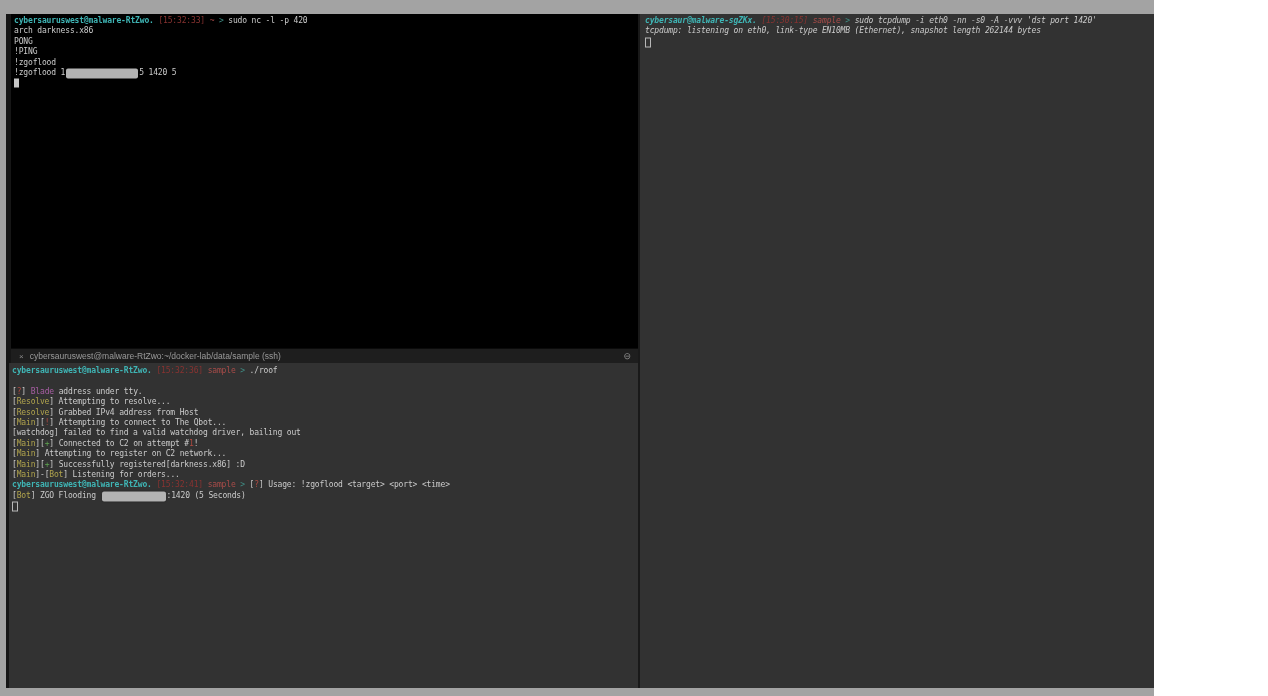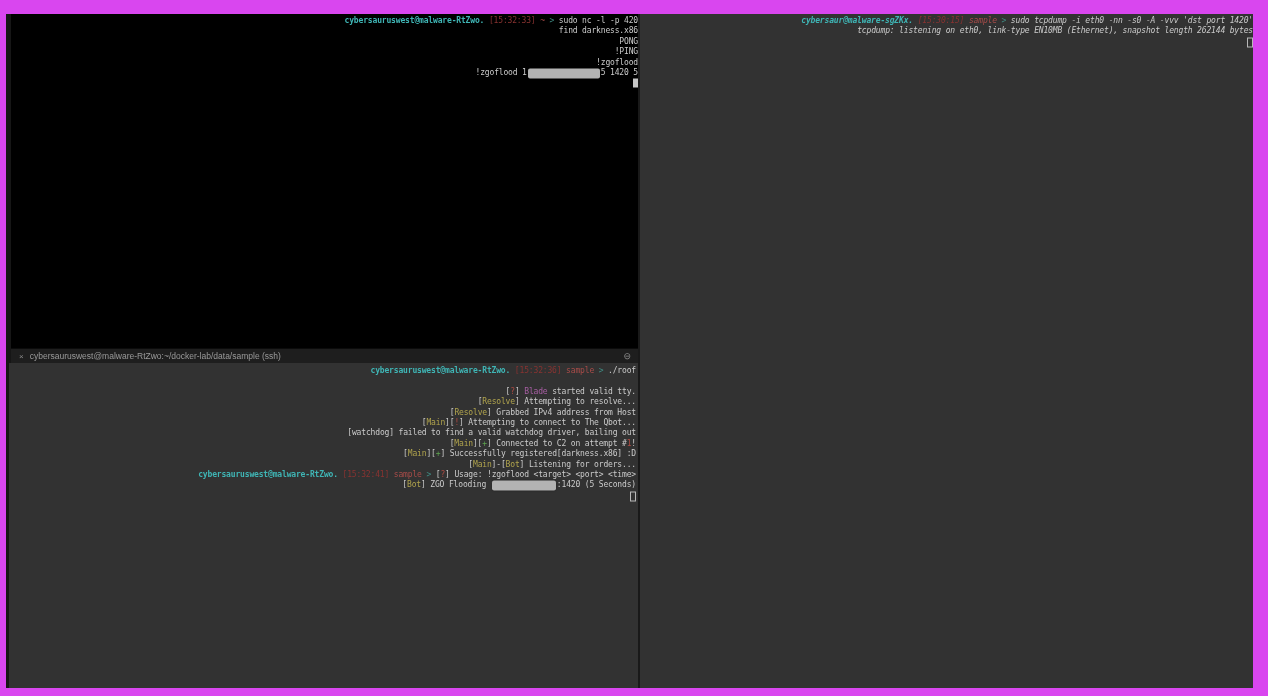--- a/index.html
+++ b/index.html
@@ -1,17 +1,17 @@
 <!DOCTYPE html>
 <html><head>
 <meta charset="utf-8">
 <style>
   html,body{margin:0;padding:0;background:#ffffff;}
-  #screen{position:relative;width:1268px;height:696px;background:#d946ef;overflow:hidden;
-          font-family:"DejaVu Sans Mono",monospace;text-align:right;}
+  #screen{position:relative;width:1154px;height:696px;background:#a3a3a3;overflow:hidden;
+          font-family:"DejaVu Sans Mono",monospace;}
   #window{position:absolute;left:6px;top:14px;width:1247px;height:674px;background:#323232;}
   #left-strip{position:absolute;left:0;top:0;width:5px;height:674px;background:#161616;}
   .pane{overflow:hidden;box-sizing:border-box;}
   #pane-nc{position:absolute;left:5px;top:0;width:627px;height:334px;background:#000000;
            padding:2px 0 0 3px;}
   #tab-bar{position:absolute;left:5px;top:334px;width:627px;height:15px;background:#1e1e1e;
            border-top:1px solid #0b0b0b;box-sizing:border-box;display:flex;align-items:center;
            font-family:"Liberation Sans",sans-serif;font-size:8.5px;color:#9a9a9a;}
   #tab-close{margin:0 6px 0 8px;font-size:8px;color:#8a8a8a;cursor:default;}
   #tab-title{white-space:nowrap;overflow:hidden;}
@@ -32,43 +32,44 @@
 </style>
 </head>
 <body>
 
 <div id="screen">
   <div id="window">
     <div id="left-strip"></div>
 
     <div id="pane-nc" class="pane">
         <div class="tline"><span class="bold" style="color: rgb(63, 181, 181);">cybersauruswest@malware-RtZwo.</span><span style="color: rgb(203, 203, 203);"> </span><span style="color: rgb(138, 51, 49);">[15:32:33]</span><span style="color: rgb(203, 203, 203);"> </span><span style="color: rgb(170, 76, 73);">~</span><span style="color: rgb(203, 203, 203);"> </span><span style="color: rgb(63, 141, 133);">&gt;</span><span style="color: rgb(203, 203, 203);"> sudo nc -l -p 420</span></div>
-        <div class="tline"><span style="color: rgb(203, 203, 203);">find darkness.x86</span></div>
+        <div class="tline"><span style="color: rgb(203, 203, 203);">arch darkness.x86</span></div>
         <div class="tline"><span style="color: rgb(203, 203, 203);">PONG</span></div>
         <div class="tline"><span style="color: rgb(203, 203, 203);">!PING</span></div>
         <div class="tline"><span style="color: rgb(203, 203, 203);">!zgoflood</span></div>
         <div class="tline"><span style="color: rgb(203, 203, 203);">!zgoflood 1</span><span class="redact" style="width: 72px; background: rgb(179, 179, 179);"></span><span style="color: rgb(203, 203, 203);">5 1420 5</span></div>
         <div class="tline"><span class="cursor solid"></span></div>
       </div>
 
     <div id="tab-bar">
       <span id="tab-close">×</span>
       <span id="tab-title">cybersauruswest@malware-RtZwo:~/docker-lab/data/sample (ssh)</span>
       <span id="tab-collapse">⊖</span>
     </div>
 
     <div id="pane-bot" class="pane">
         <div class="tline"><span class="bold" style="color: rgb(63, 181, 181);">cybersauruswest@malware-RtZwo.</span><span style="color: rgb(203, 203, 203);"> </span><span style="color: rgb(138, 51, 49);">[15:32:36]</span><span style="color: rgb(203, 203, 203);"> </span><span style="color: rgb(170, 76, 73);">sample</span><span style="color: rgb(203, 203, 203);"> </span><span style="color: rgb(63, 141, 133);">&gt;</span><span style="color: rgb(203, 203, 203);"> ./roof</span></div>
         <div class="tline"><span style="color: rgb(203, 203, 203);"> </span></div>
-        <div class="tline"><span style="color: rgb(203, 203, 203);">[</span><span style="color: rgb(175, 74, 65);">?</span><span style="color: rgb(203, 203, 203);">] </span><span style="color: rgb(167, 94, 163);">Blade</span><span style="color: rgb(203, 203, 203);"> started valid tty.</span></div>
+        <div class="tline"><span style="color: rgb(203, 203, 203);">[</span><span style="color: rgb(175, 74, 65);">?</span><span style="color: rgb(203, 203, 203);">] </span><span style="color: rgb(167, 94, 163);">Blade</span><span style="color: rgb(203, 203, 203);"> address under tty.</span></div>
         <div class="tline"><span style="color: rgb(203, 203, 203);">[</span><span style="color: rgb(177, 164, 77);">Resolve</span><span style="color: rgb(203, 203, 203);">] Attempting to resolve...</span></div>
         <div class="tline"><span style="color: rgb(203, 203, 203);">[</span><span style="color: rgb(177, 164, 77);">Resolve</span><span style="color: rgb(203, 203, 203);">] Grabbed IPv4 address from Host</span></div>
         <div class="tline"><span style="color: rgb(203, 203, 203);">[</span><span style="color: rgb(177, 164, 77);">Main</span><span style="color: rgb(203, 203, 203);">][</span><span style="color: rgb(175, 74, 65);">!</span><span style="color: rgb(203, 203, 203);">] Attempting to connect to The Qbot...</span></div>
         <div class="tline"><span style="color: rgb(203, 203, 203);">[watchdog] failed to find a valid watchdog driver, bailing out</span></div>
         <div class="tline"><span style="color: rgb(203, 203, 203);">[</span><span style="color: rgb(177, 164, 77);">Main</span><span style="color: rgb(203, 203, 203);">][</span><span style="color: rgb(94, 166, 79);">+</span><span style="color: rgb(203, 203, 203);">] Connected to C2 on attempt #</span><span style="color: rgb(175, 74, 65);">1</span><span style="color: rgb(203, 203, 203);">!</span></div>
+        <div class="tline"><span style="color: rgb(203, 203, 203);">[</span><span style="color: rgb(177, 164, 77);">Main</span><span style="color: rgb(203, 203, 203);">] Attempting to register on C2 network...</span></div>
         <div class="tline"><span style="color: rgb(203, 203, 203);">[</span><span style="color: rgb(177, 164, 77);">Main</span><span style="color: rgb(203, 203, 203);">][</span><span style="color: rgb(94, 166, 79);">+</span><span style="color: rgb(203, 203, 203);">] Successfully registered[darkness.x86] :D</span></div>
         <div class="tline"><span style="color: rgb(203, 203, 203);">[</span><span style="color: rgb(177, 164, 77);">Main</span><span style="color: rgb(203, 203, 203);">]-[</span><span style="color: rgb(177, 164, 77);">Bot</span><span style="color: rgb(203, 203, 203);">] Listening for orders...</span></div>
         <div class="tline"><span class="bold" style="color: rgb(63, 181, 181);">cybersauruswest@malware-RtZwo.</span><span style="color: rgb(203, 203, 203);"> </span><span style="color: rgb(138, 51, 49);">[15:32:41]</span><span style="color: rgb(203, 203, 203);"> </span><span style="color: rgb(170, 76, 73);">sample</span><span style="color: rgb(203, 203, 203);"> </span><span style="color: rgb(63, 141, 133);">&gt;</span><span style="color: rgb(203, 203, 203);"> [</span><span style="color: rgb(175, 74, 65);">?</span><span style="color: rgb(203, 203, 203);">] Usage: !zgoflood &lt;target&gt; &lt;port&gt; &lt;time&gt;</span></div>
         <div class="tline"><span style="color: rgb(203, 203, 203);">[</span><span style="color: rgb(177, 164, 77);">Bot</span><span style="color: rgb(203, 203, 203);">] ZGO Flooding </span><span class="redact" style="width: 64px; background: rgb(179, 179, 179);"></span><span style="color: rgb(203, 203, 203);">:1420 (5 Seconds)</span></div>
         <div class="tline"><span class="cursor hollow"></span></div>
       </div>
 
     <div id="col-divider"></div>
 
     <div id="pane-tcpdump" class="pane">

